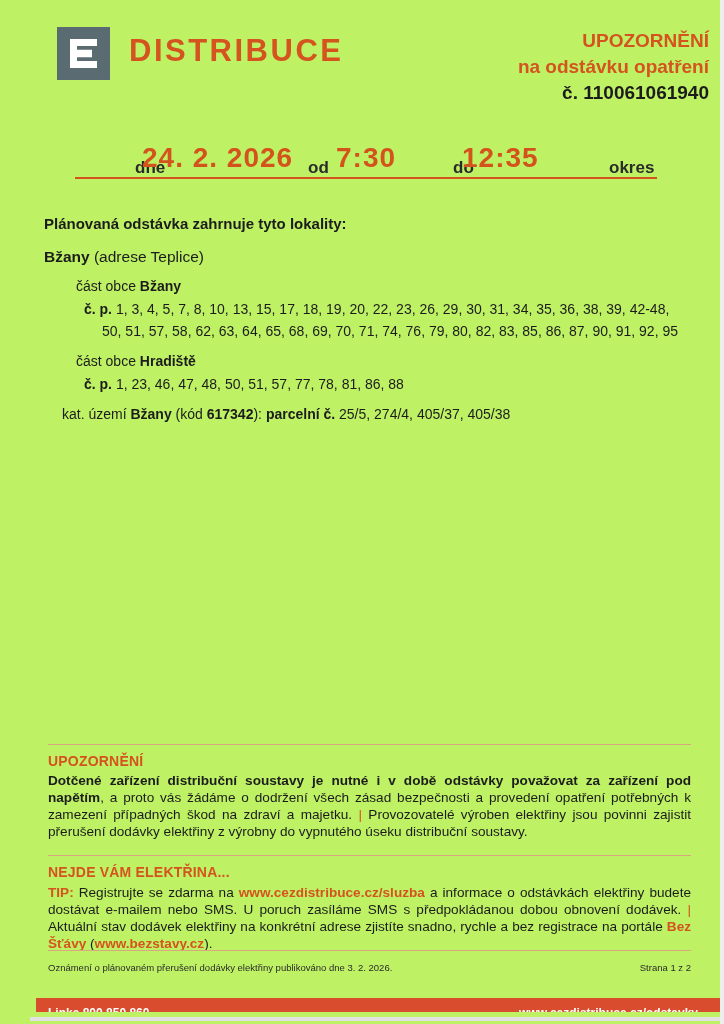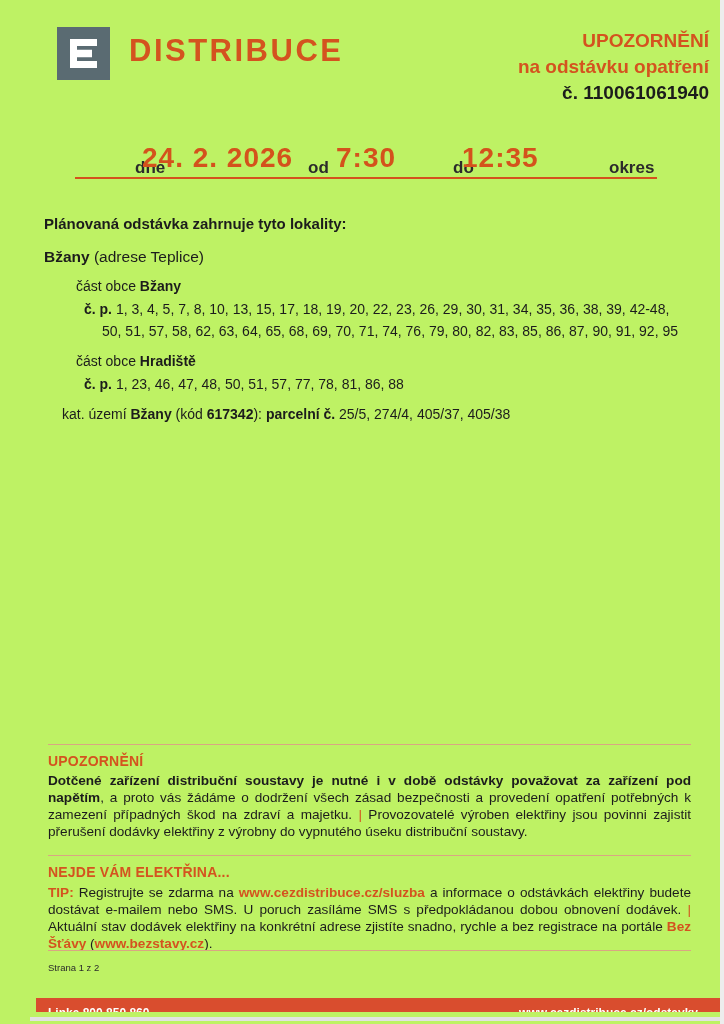--- a/index.html
+++ b/index.html
@@ -120,20 +120,21 @@
   </div>
 
   <div class="rule" style="top:855px;"></div>
   <div class="sec-head" style="top:864px;">NEJDE VÁM ELEKTŘINA...</div>
   <div class="para" style="top:884px;">
     <span class="accent">TIP:</span><span> Registrujte se zdarma na </span><span class="accent">www.cezdistribuce.cz/sluzba</span><span> a informace o odstávkách elektřiny budete dostávat e-mailem nebo SMS. U poruch zasíláme SMS s předpokládanou dobou obnovení dodávek. </span><span class="pipe">|</span><span> Aktuální stav dodávek elektřiny na konkrétní adrese zjistíte snadno, rychle a bez registrace na portále </span><span class="accent">Bez Šťávy</span><span> (</span><span class="accent">www.bezstavy.cz</span><span>).</span>
   </div>
 
   <div class="rule" style="top:950px;"></div>
   <div class="footer-row">
+    <span>Oznámení o plánovaném přerušení dodávky elektřiny publikováno dne 3. 2. 2026.</span>
     <span>Strana 1 z 2</span>
   </div>
 
   <div class="bottombar">
     <div class="bottombar-inner">
       <span>Linka 800 850 860</span>
       <span>www.cezdistribuce.cz/odstavky</span>
     </div>
   </div>
 

